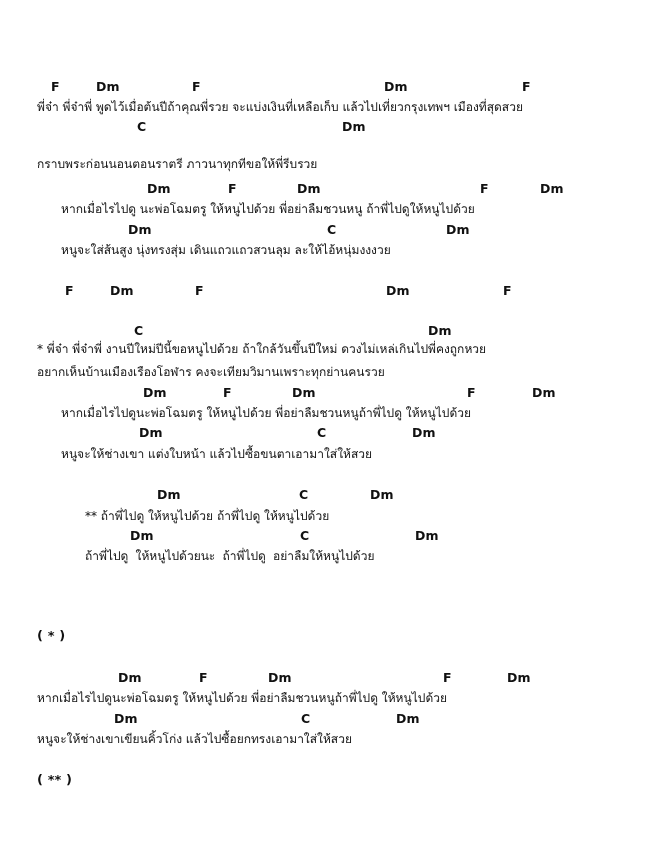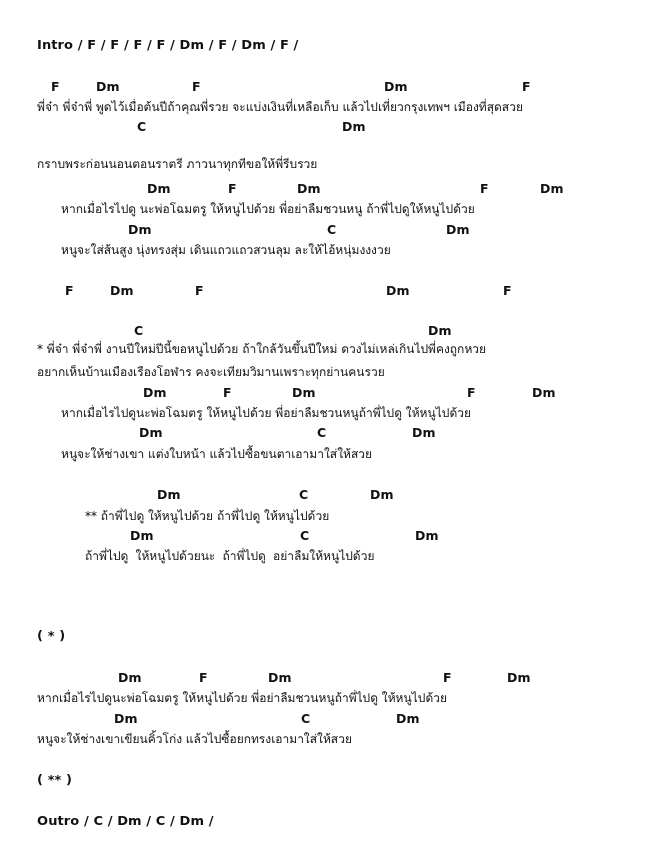--- a/index.html
+++ b/index.html
@@ -39,21 +39,20 @@
       position: absolute;
       font-size: 12px;
       white-space: nowrap;
     }
   </style>
 </head>
 <body>
 
 <div class="sheet">
 
-  <div class="line label-line" style="left:37px; top:37px;">Intro  / F / F / F / F / Dm / F / Dm / F /</div>
 
   <div>
     <span class="chord" style="left:51px; top:79px;">F</span>
     <span class="chord" style="left:96px; top:79px;">Dm</span>
     <span class="chord" style="left:192px; top:79px;">F</span>
     <span class="chord" style="left:384px; top:79px;">Dm</span>
     <span class="chord" style="left:522px; top:79px;">F</span>
     <div class="lyric" style="left:37px; top:97px;">พี่จ๋า พี่จ๋าพี่ พูดไว้เมื่อต้นปีถ้าคุณพี่รวย จะแบ่งเงินที่เหลือเก็บ แล้วไปเที่ยวกรุงเทพฯ เมืองที่สุดสวย</div>
     <span class="chord" style="left:137px; top:119px;">C</span>
     <span class="chord" style="left:342px; top:119px;">Dm</span>
@@ -120,15 +119,14 @@
     <span class="chord" style="left:507px; top:670px;">Dm</span>
     <div class="lyric" style="left:37px; top:688px;">หากเมื่อไรไปดูนะพ่อโฉมตรู ให้หนูไปด้วย พี่อย่าลืมชวนหนูถ้าพี่ไปดู ให้หนูไปด้วย</div>
     <span class="chord" style="left:114px; top:711px;">Dm</span>
     <span class="chord" style="left:301px; top:711px;">C</span>
     <span class="chord" style="left:396px; top:711px;">Dm</span>
     <div class="lyric" style="left:37px; top:729px;text-align:center;">หนูจะให้ช่างเขาเขียนคิ้วโก่ง แล้วไปซื้อยกทรงเอามาใส่ให้สวย</div>
   </div>
 
   <div class="line label-line" style="left:37px; top:772px;">( ** )</div>
 
-  <div class="line label-line" style="left:37px; top:813px;">Outro  / C / Dm / C / Dm /</div>
 
 </div>
 
 </body></html>

